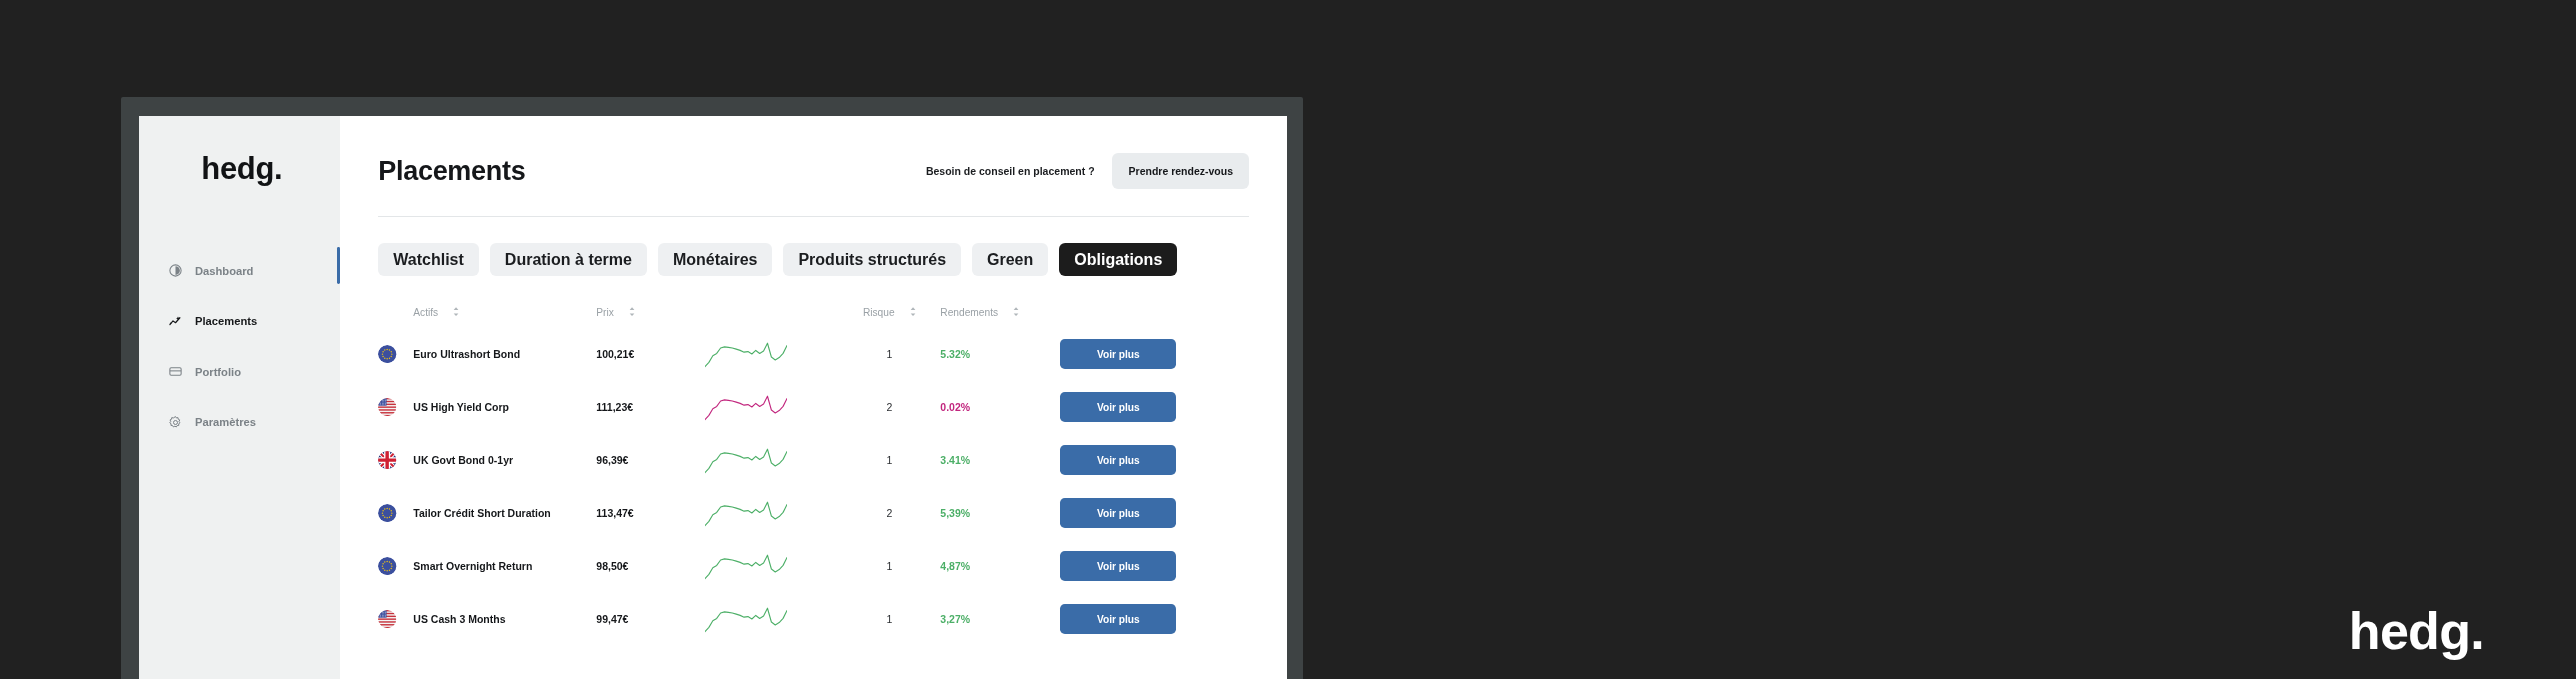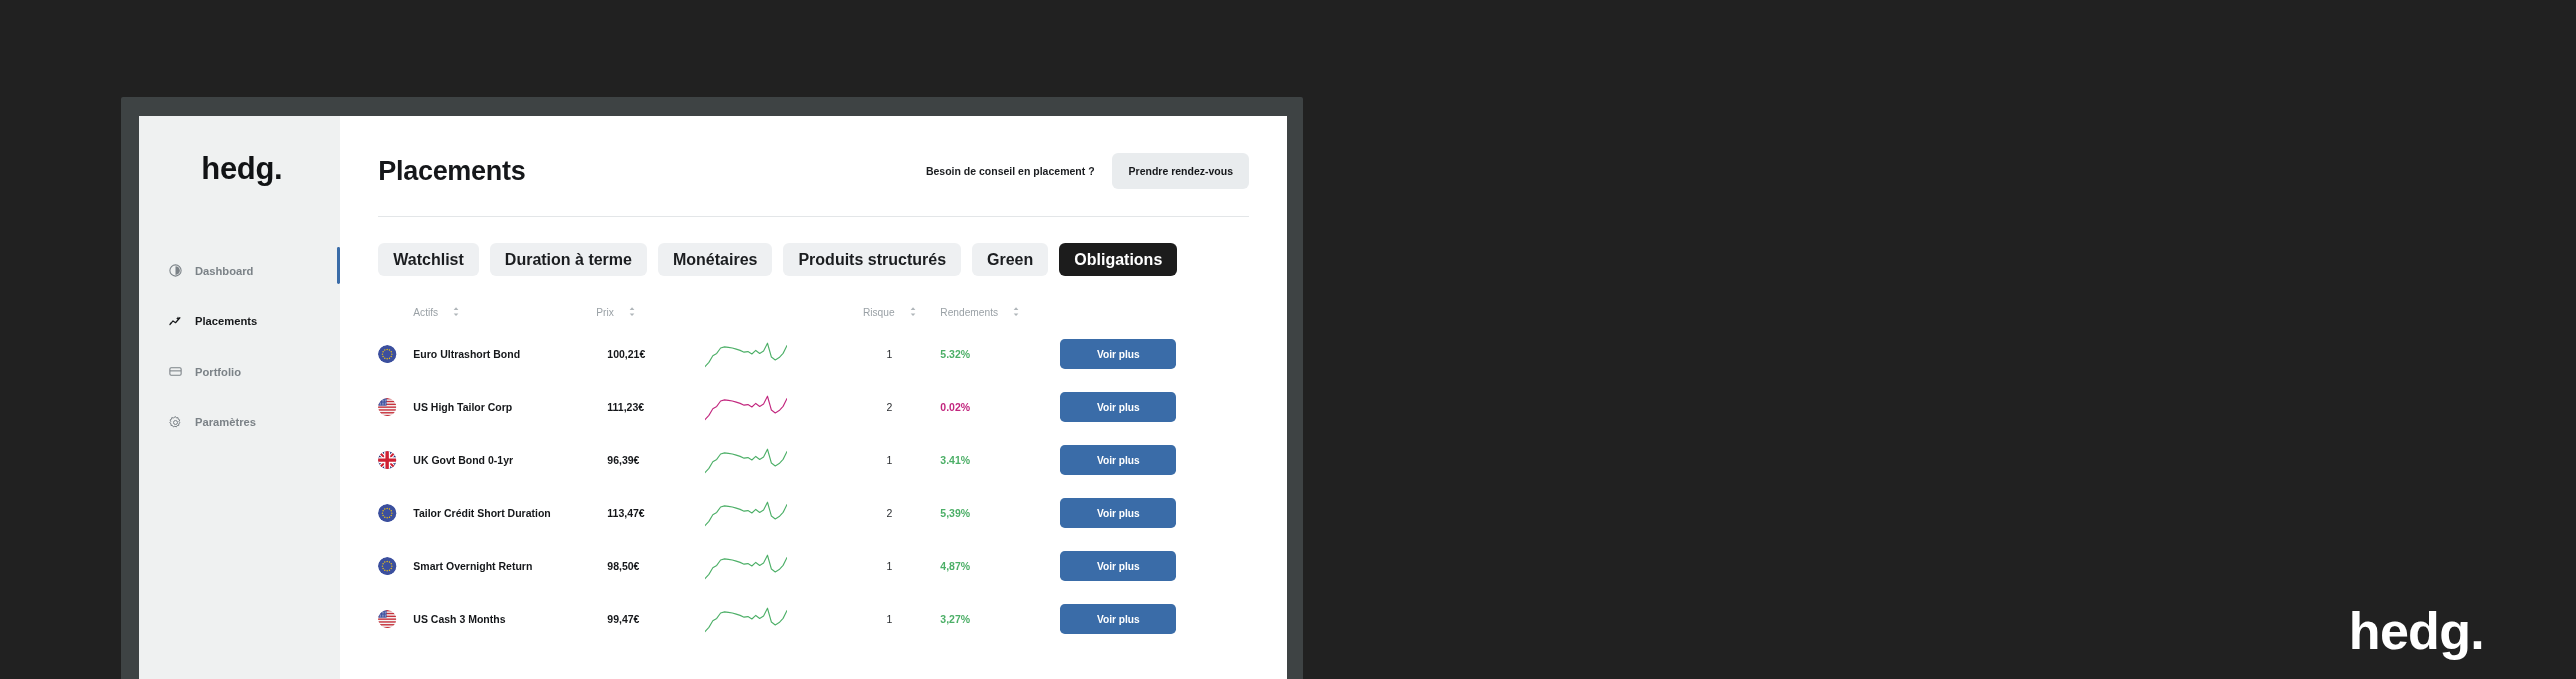--- a/index.html
+++ b/index.html
@@ -197,21 +197,20 @@
   .asset-name {
     font-size: 10.5px;
     font-weight: 700;
     color: #15171a;
     white-space: nowrap;
   }
   .asset-price {
     font-size: 10.5px;
     font-weight: 700;
     color: #15171a;
-    margin-left: 11px;
   }
   .spark { width: 82px; height: 30px; display:block; }
   .risk-val {
     font-size: 10.5px;
     font-weight: 400;
     color: #2a2d30;
     text-align: center;
     display:block;
     width: 100%;
   }
@@ -460,21 +459,21 @@
                         <circle cx="13.2" cy="9.4" r="0.72" fill="#ffffff"></circle>
                         <circle cx="1.6" cy="12" r="0.72" fill="#ffffff"></circle>
                         <circle cx="4.5" cy="12" r="0.72" fill="#ffffff"></circle>
                         <circle cx="7.4" cy="12" r="0.72" fill="#ffffff"></circle>
                         <circle cx="10.299999999999999" cy="12" r="0.72" fill="#ffffff"></circle>
                         <circle cx="13.2" cy="12" r="0.72" fill="#ffffff"></circle>
                       </g>
                     </svg>
                   </span>
                 </div>
-                <div class="col-name"><span class="asset-name">US High Tailor Corp</span></div>
+                <div class="col-name"><span class="asset-name">US High Yield Corp</span></div>
                 <div class="col-price"><span class="asset-price">111,23€</span></div>
                 <div class="col-spark">
                   <svg class="spark" viewBox="0 0 118 40" preserveAspectRatio="none">
                     <path d="M0.00 36.80 L5.62 31.20 L11.24 22.40 L16.86 19.20 L22.48 12.00 L28.10 10.40 L33.71 11.20 L39.33 12.00 L44.95 13.60 L50.57 15.20 L56.19 17.60 L61.81 16.80 L67.43 20.00 L73.05 15.20 L78.67 19.20 L84.29 16.00 L89.90 5.60 L95.52 24.00 L101.14 28.00 L106.76 24.80 L112.38 19.20 L118.00 8.80" fill="none" stroke="#c2267e" stroke-width="1.6" stroke-linejoin="round" stroke-linecap="round"></path>
                   </svg>
                 </div>
                 <div class="col-risk">
                   <span class="risk-val">2</span>
                 </div>
                 <div class="col-yield"><span class="yield-val yield-down">0.02%</span></div>

